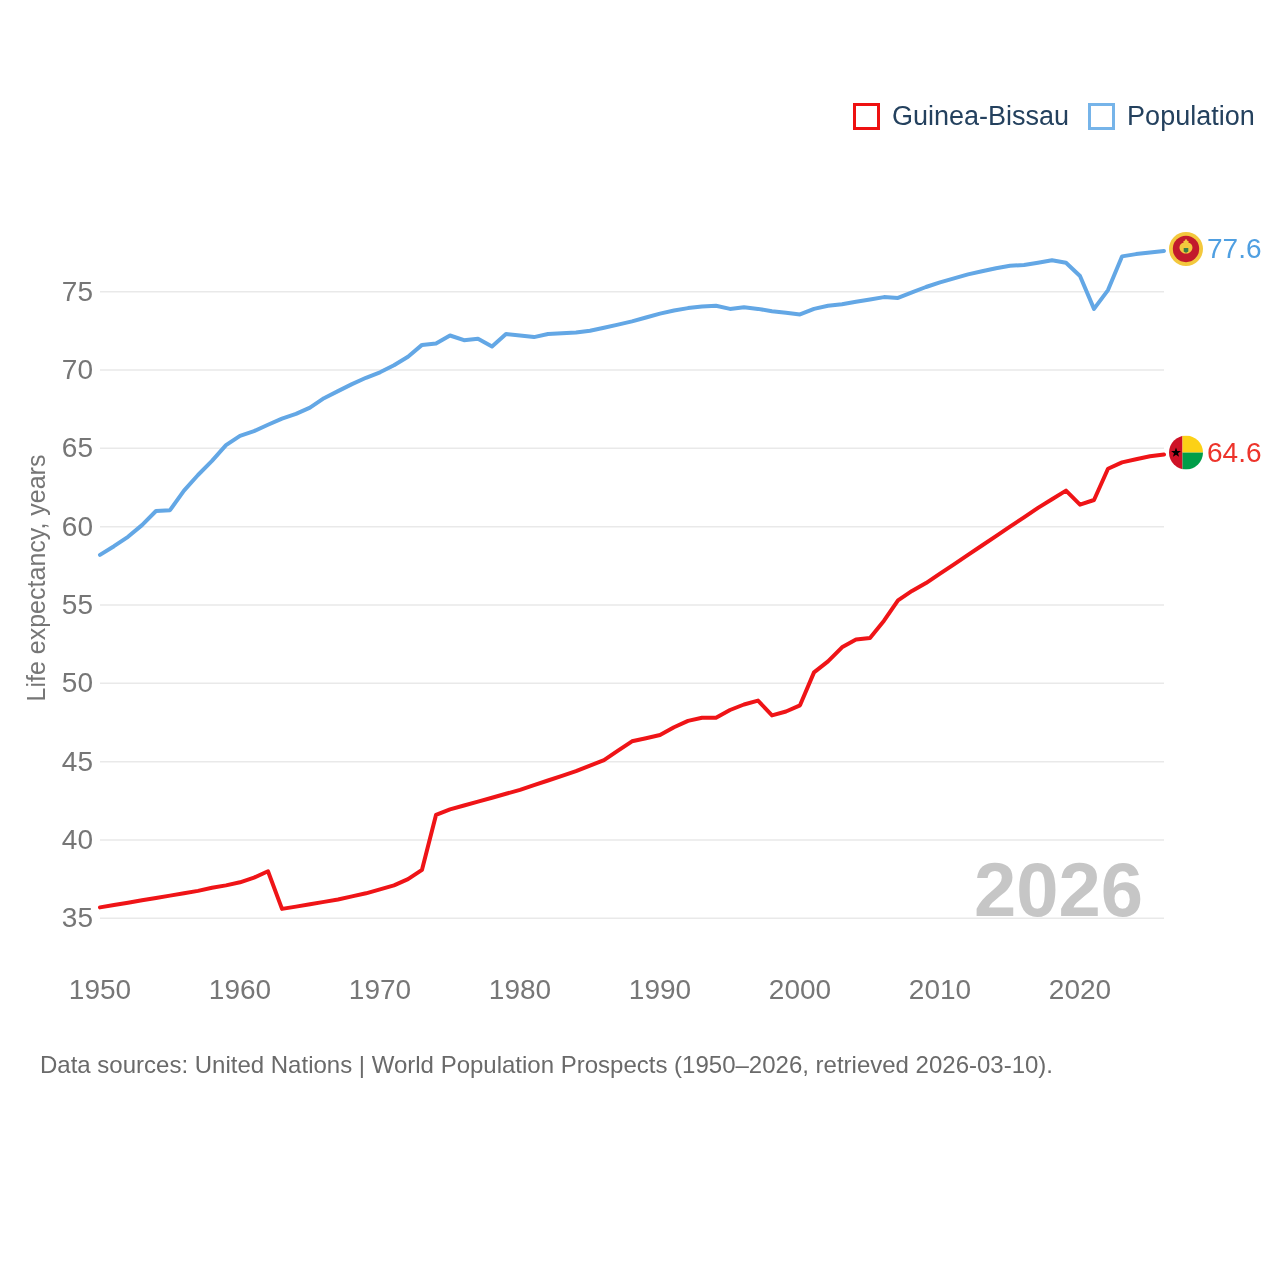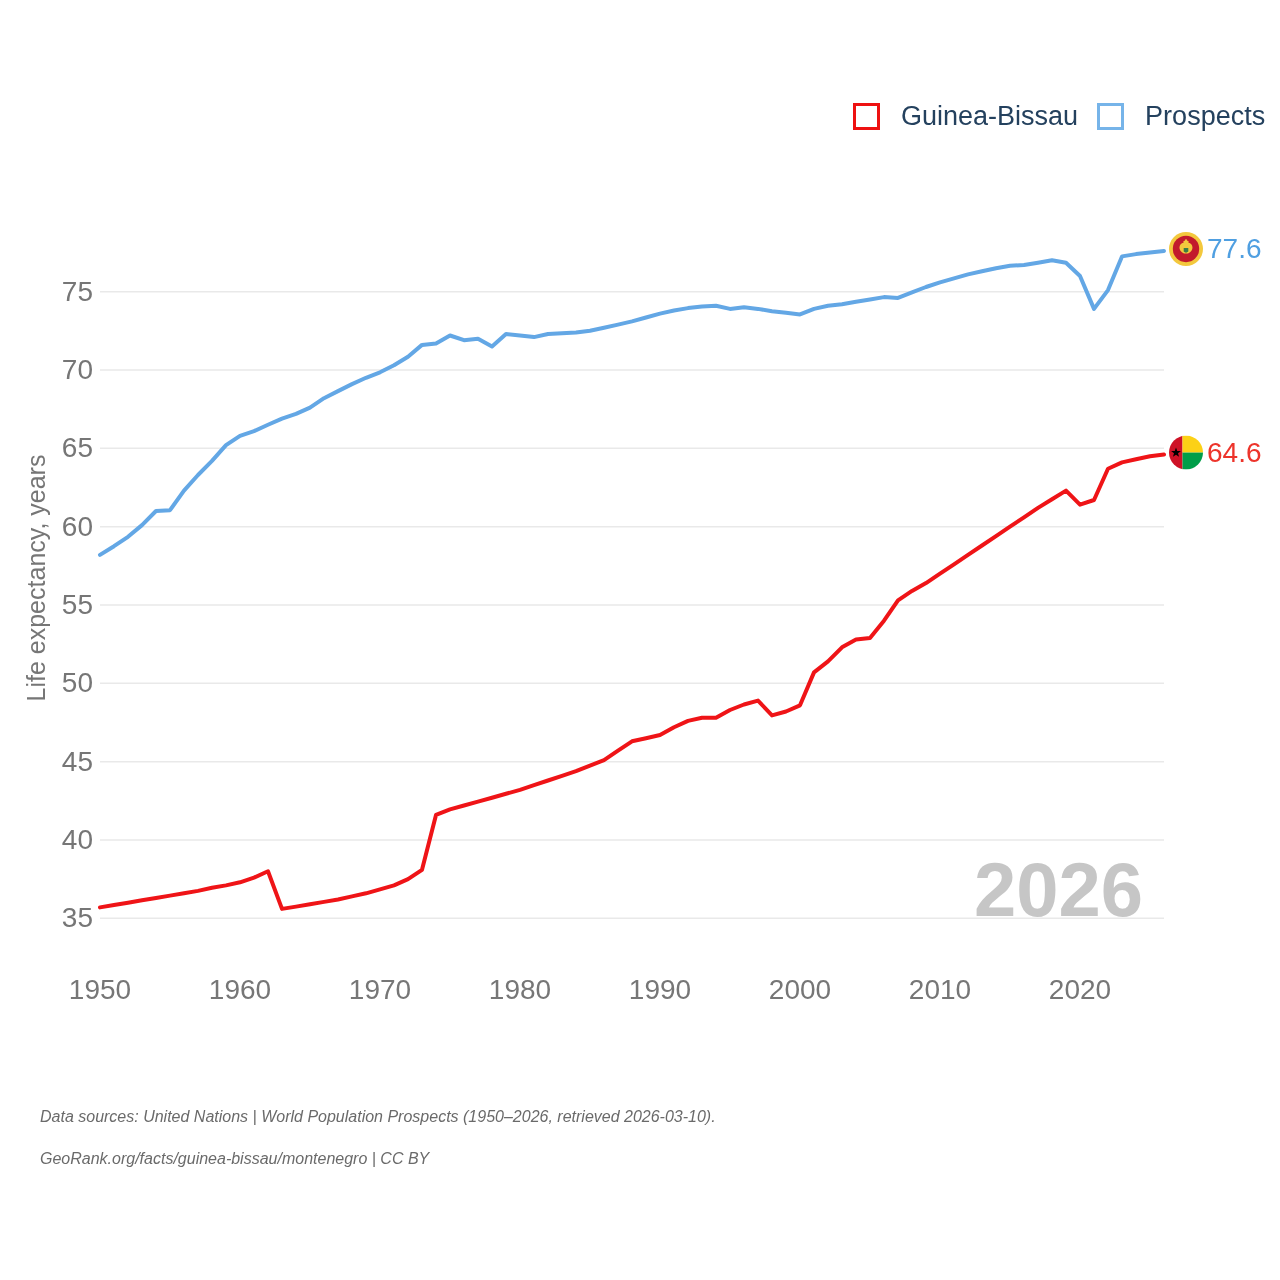--- a/index.html
+++ b/index.html
@@ -4,23 +4,23 @@
 <style>
   html,body { margin:0; padding:0; background:#ffffff; }
   .stage {
     position:relative; width:1280px; height:1280px; background:#ffffff;
     font-family:"Liberation Sans", sans-serif; overflow:hidden;
   }
   svg.chart { position:absolute; left:0; top:0; }
   .legend { position:absolute; top:101px; left:853px; color:#24415e; }
   .legend-title { font-size:27px; margin-bottom:12px; }
   .legend-items { display:flex; align-items:center; gap:19px; }
-  .legend-item { display:flex; align-items:center; gap:21px; font-size:27px; cursor:pointer; }
+  .legend-item { display:flex; align-items:center; gap:12px; font-size:27px; cursor:pointer; }
   .swatch { display:inline-block; width:21px; height:21px; background:#fff; border:3px solid #000; }
-  .footer { position:absolute; left:40px; top:1096px; font-size:16px; line-height:42px; color:#6a6a6a;font-style:italic; }
+  .footer { position:absolute; left:40px; top:1044px; font-size:24px; line-height:42px; color:#6a6a6a; }
   text { font-family:"Liberation Sans", sans-serif; }
 </style>
 </head>
 <body>
 
 <div class="stage">
 
   <svg class="chart" id="chart" width="1280" height="1280" viewBox="0 0 1280 1280">
     <text id="watermark" x="1143" y="916" text-anchor="end" style="font-size:76px; font-weight:600; fill:#c6c6c6;">2026</text>
     <text transform="translate(45,578) rotate(-90)" text-anchor="middle" style="font-size:25px; fill:#767676;">Life expectancy, years</text>
@@ -84,23 +84,22 @@
   </svg>
 
   <div class="legend">
     <div class="legend-items">
       <div class="legend-item">
         <span class="swatch" style="border-color: rgb(238, 17, 17);"></span>
         <span>Guinea-Bissau</span>
       </div>
       <div class="legend-item">
         <span class="swatch" style="border-color: rgb(118, 180, 233);"></span>
-        <span>Prospects</span>
+        <span>Population</span>
       </div>
     </div>
   </div>
 
   <div class="footer">
     <div>Data sources: United Nations | World Population Prospects (1950–2026, retrieved 2026-03-10).</div>
-    <div>GeoRank.org/facts/guinea-bissau/montenegro | CC BY</div>
   </div>
 
 </div>
 
 </body></html>

